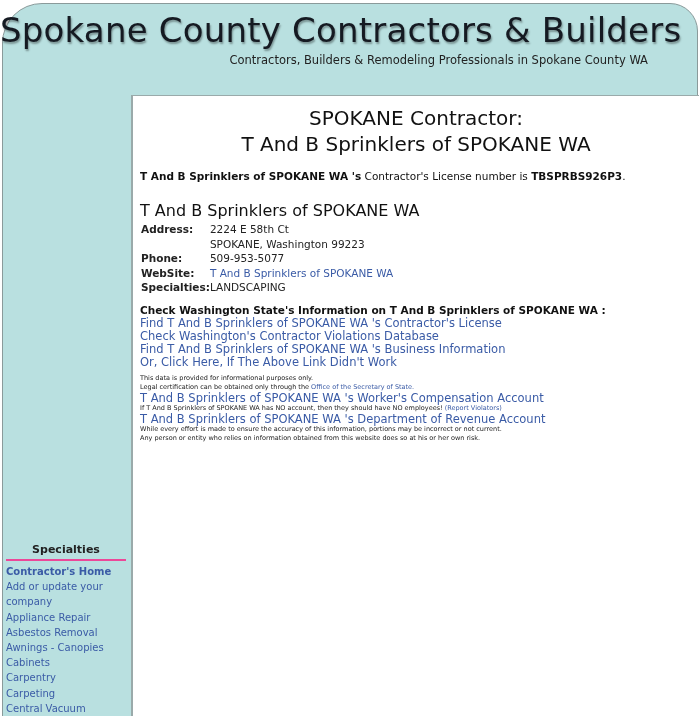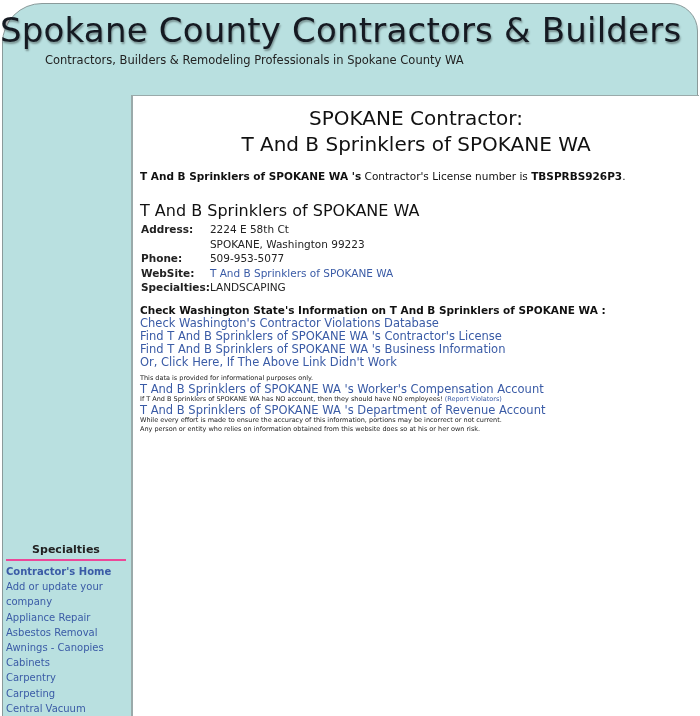--- a/index.html
+++ b/index.html
@@ -7,22 +7,22 @@
   .frame {
     position:absolute; left:2px; top:3px; width:694px; height:760px;
     background:#b9e0e0; border:1px solid #8a9a9a; border-radius:40px 28px 0 0;
   }
   .site-title {
     position:absolute; left:0; top:10px; width:700px; text-align:left;
     font-size:34px; color:#151a22; letter-spacing:0.2px;
     text-shadow:1px 2px 2px rgba(0,0,0,0.35);
   }
   .site-subtitle {
-    position:absolute; left:0; top:53px; width:648px; text-align:left;
-    font-size:11.5px; color:#222;margin-left:45px;
+    position:absolute; left:0; top:53px; width:648px; text-align:right;
+    font-size:11.5px; color:#222;
   }
   .content {
     position:absolute; left:131px; top:95px; width:566px; height:640px;
     background:#ffffff; border-left:2px solid #9aaaaa; border-top:1px solid #9aaaaa;
   }
   .h1 { text-align:center; font-size:20px; color:#111; line-height:26px; margin-top:9px; }
   .license { font-size:10.5px; color:#111; margin:13px 0 0 7px; }
   .license b { font-weight:bold; }
   .biz-name { font-size:16px; color:#111; margin:19px 0 0 7px; }
   table.info { border-collapse:collapse; margin:2px 0 0 8px; font-size:10.5px; color:#222; }
@@ -82,27 +82,30 @@
     <tr>
       <td class="lbl">Specialties:</td>
       <td>LANDSCAPING</td>
     </tr>
   </tbody>
     </table>
 
   <div class="check">Check Washington State's Information on T And B Sprinklers of SPOKANE WA :</div>
 
   <div class="big-links">
+    <div><a href="#">Find T And B Sprinklers of SPOKANE WA 's Contractor's License</a></div>
     <div><a href="#">Check Washington's Contractor Violations Database</a></div>
-    <div><a href="#">Find T And B Sprinklers of SPOKANE WA 's Contractor's License</a></div>
     <div><a href="#">Find T And B Sprinklers of SPOKANE WA 's Business Information</a></div>
     <div><a href="#">Or, Click Here, If The Above Link Didn't Work</a></div>
   </div>
 
   <div class="small small-block">This data is provided for informational purposes only.</div>
+  <div class="small">
+    <span>Legal certification can be obtained only through the </span><a href="#">Office of the Secretary of State.</a>
+  </div>
 
   <div class="wlink"><a href="#">T And B Sprinklers of SPOKANE WA 's Worker's Compensation Account</a></div>
   <div class="small">
     <span>If T And B Sprinklers of SPOKANE WA has NO account, then they should have NO employees! </span><a href="#">(Report Violators)</a>
   </div>
   <div class="wlink"><a href="#">T And B Sprinklers of SPOKANE WA 's Department of Revenue Account</a></div>
   <div class="small">While every effort is made to ensure the accuracy of this information, portions may be incorrect or not current.</div>
   <div class="small">Any person or entity who relies on information obtained from this website does so at his or her own risk.</div>
 </div>
 

